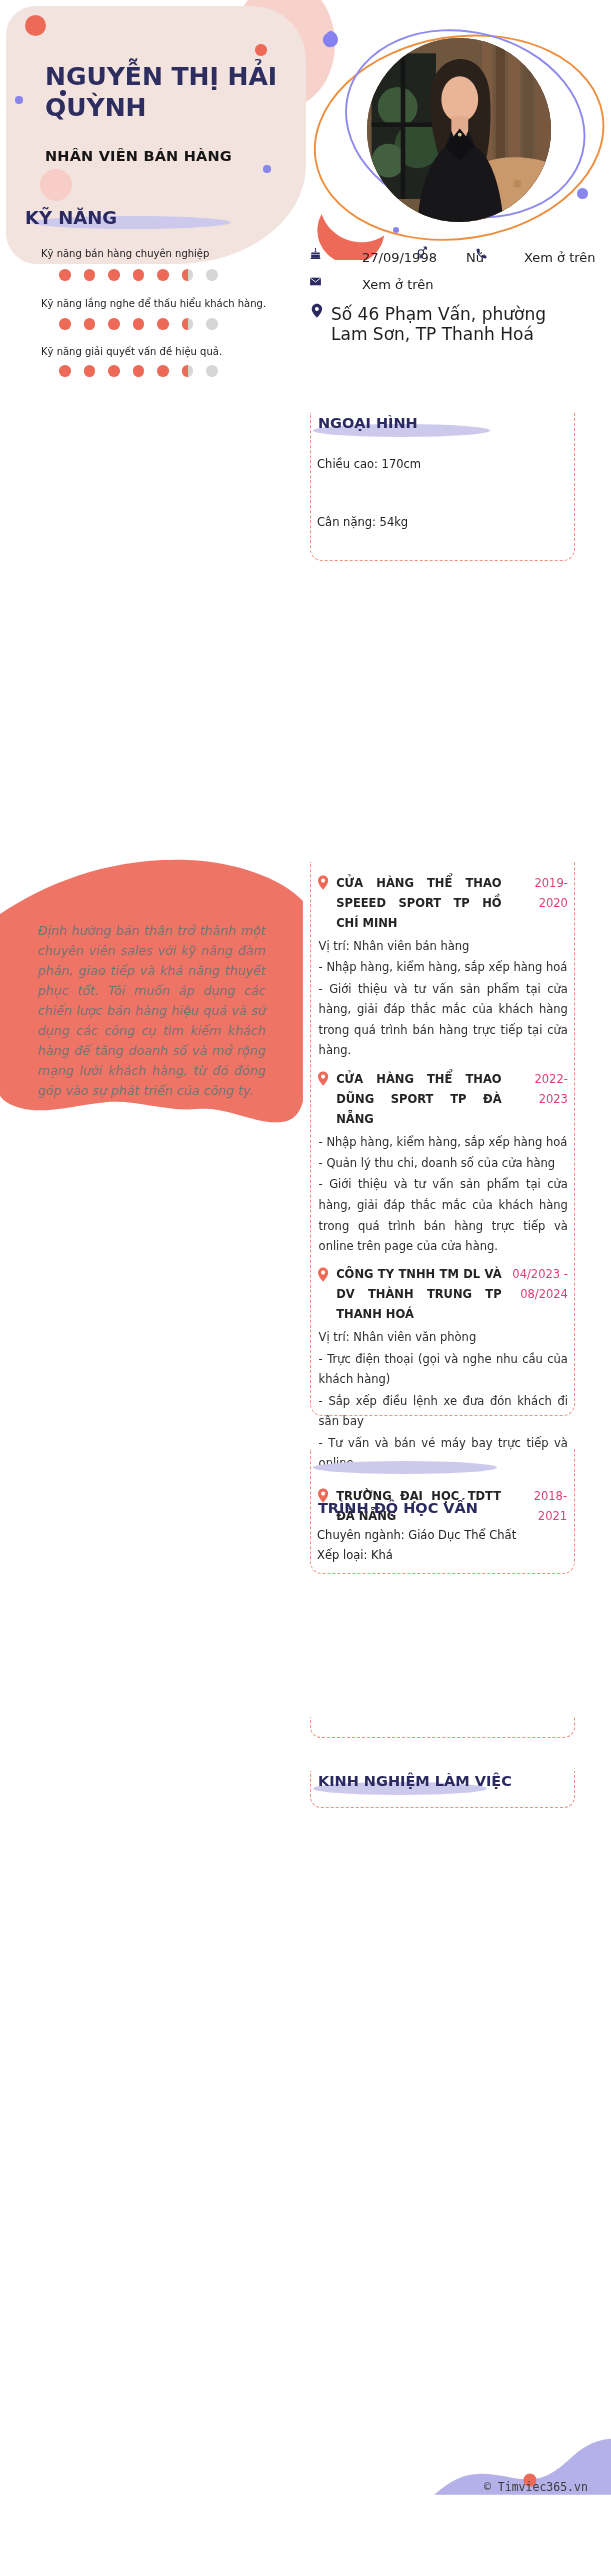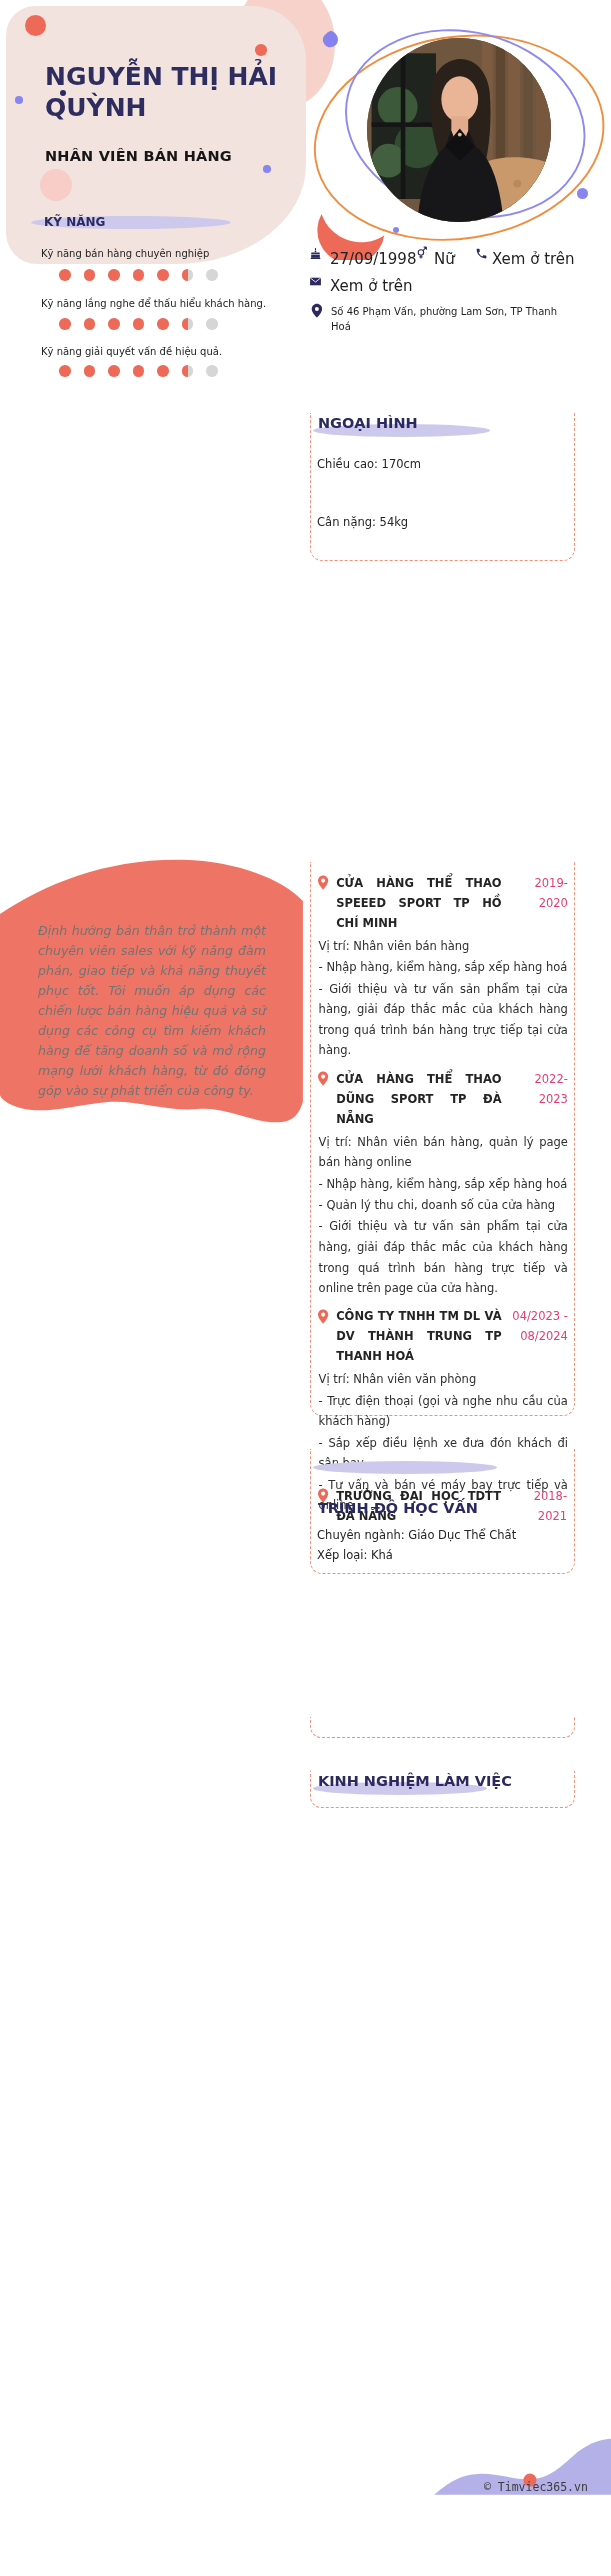--- a/index.html
+++ b/index.html
@@ -27,22 +27,22 @@
   
   .skill-label{position:absolute;font-size:10px;color:#232323;white-space:nowrap;}
   .dots{position:absolute;display:flex;gap:13px;}
   .dot{width:11.5px;height:11.5px;border-radius:50%;display:inline-block;}
   .dot.full{background:#ec6a57;}
   .dot.half{background:linear-gradient(90deg,#ec6a57 50%,#d6d6d6 50%);}
   .dot.empty{background:#d6d6d6;}
 
   
   .c-ic{position:absolute;width:13px;height:13px;}
-  .c-tx{position:absolute;font-size:15px;color:#1f1f1f;white-space:nowrap;}
-  .addr{position:absolute;font-size:10px;color:#1f1f1f;width:246px;line-height:15px;white-space:normal;}
+  .c-tx{position:absolute;font-size:13px;color:#1f1f1f;white-space:nowrap;margin-left:32px;}
+  .addr{position:absolute;font-size:17px;color:#1f1f1f;width:246px;line-height:20px;white-space:normal;}
 
   
   .dash-box{position:absolute;border:1.5px dashed #f0917c;border-top:none;
             border-radius:0 0 12.2px 12.2px;width:265px;box-sizing:border-box;background:transparent;}
   .in-item{position:absolute;font-size:11.5px;color:#242424;}
 
   
   .exp-box{padding:10.7px 6.1px 0 6.1px;}
   .entry{margin-bottom:7.6px;}
   .e-head{display:flex;gap:6.9px;margin-bottom:3.1px;}
@@ -104,21 +104,21 @@
       <ellipse cx="121" cy="80" rx="24" ry="30" fill="#eab597"></ellipse>
       <rect x="110" y="102" width="22" height="22" fill="#e2ab8d"></rect>
       <path d="M 66 240 C 70 182 90 152 102 142 L 110 120 L 121 150 L 132 120 L 142 142 C 158 152 174 186 178 240 Z" fill="#17171a"></path>
       <path d="M110 120 L 121 152 L 132 120 Z" fill="#e8b296"></path>
       <path d="M102 142 L 121 118 L 140 142 L 121 160 Z" fill="#101013"></path>
       <circle cx="121" cy="126" r="2.5" fill="#d8c98a"></circle>
     </svg>
   </div>
 
   <div class="brush" style="left:31px;top:216px;width:200px;"></div>
-  <div class="sec-title" style="left:44px;top:207px;font-size:12px;margin-top:8px;">KỸ NĂNG</div>
+  <div class="sec-title" style="left:25px;top:207px;font-size:18px;">KỸ NĂNG</div>
 
   <div class="skill-label" style="left:41px;top:248px;">Kỹ năng bán hàng chuyên nghiệp</div>
   <div class="dots" style="left:59px;top:269px;">
       <span class="dot full"></span>
       <span class="dot full"></span>
       <span class="dot full"></span>
       <span class="dot full"></span>
       <span class="dot full"></span>
       <span class="dot half"></span>
       <span class="dot empty"></span>
@@ -214,21 +214,20 @@
 
     <div class="entry">
       <div class="e-head">
         <svg class="pin" width="12.2" height="15.3" viewBox="0 0 24 30">
           <path fill="#ec6a57" d="M12 1 C6.5 1 2 5.5 2 11 c0 8 10 18 10 18 s10-10 10-18 c0-5.5-4.5-10-10-10 z"></path>
           <circle cx="12" cy="11" r="4" fill="#ffffff"></circle>
         </svg>
         <div class="e-name">CỬA HÀNG THỂ THAO DŨNG SPORT TP ĐÀ NẴNG</div>
         <div class="e-date">2022-2023</div>
       </div>
-      <div class="e-body">Vị trí: Nhân viên bán hàng, quản lý page bán hàng online</div>
       <div class="e-body">- Nhập hàng, kiểm hàng, sắp xếp hàng hoá</div>
       <div class="e-body">- Quản lý thu chi, doanh số của cửa hàng</div>
       <div class="e-body">- Giới thiệu và tư vấn sản phẩm tại cửa hàng, giải đáp thắc mắc của khách hàng trong quá trình bán hàng trực tiếp và online trên page của cửa hàng.</div>
     </div>
 
     <div class="entry">
       <div class="e-head">
         <svg class="pin" width="12.2" height="15.3" viewBox="0 0 24 30">
           <path fill="#ec6a57" d="M12 1 C6.5 1 2 5.5 2 11 c0 8 10 18 10 18 s10-10 10-18 c0-5.5-4.5-10-10-10 z"></path>
           <circle cx="12" cy="11" r="4" fill="#ffffff"></circle>

